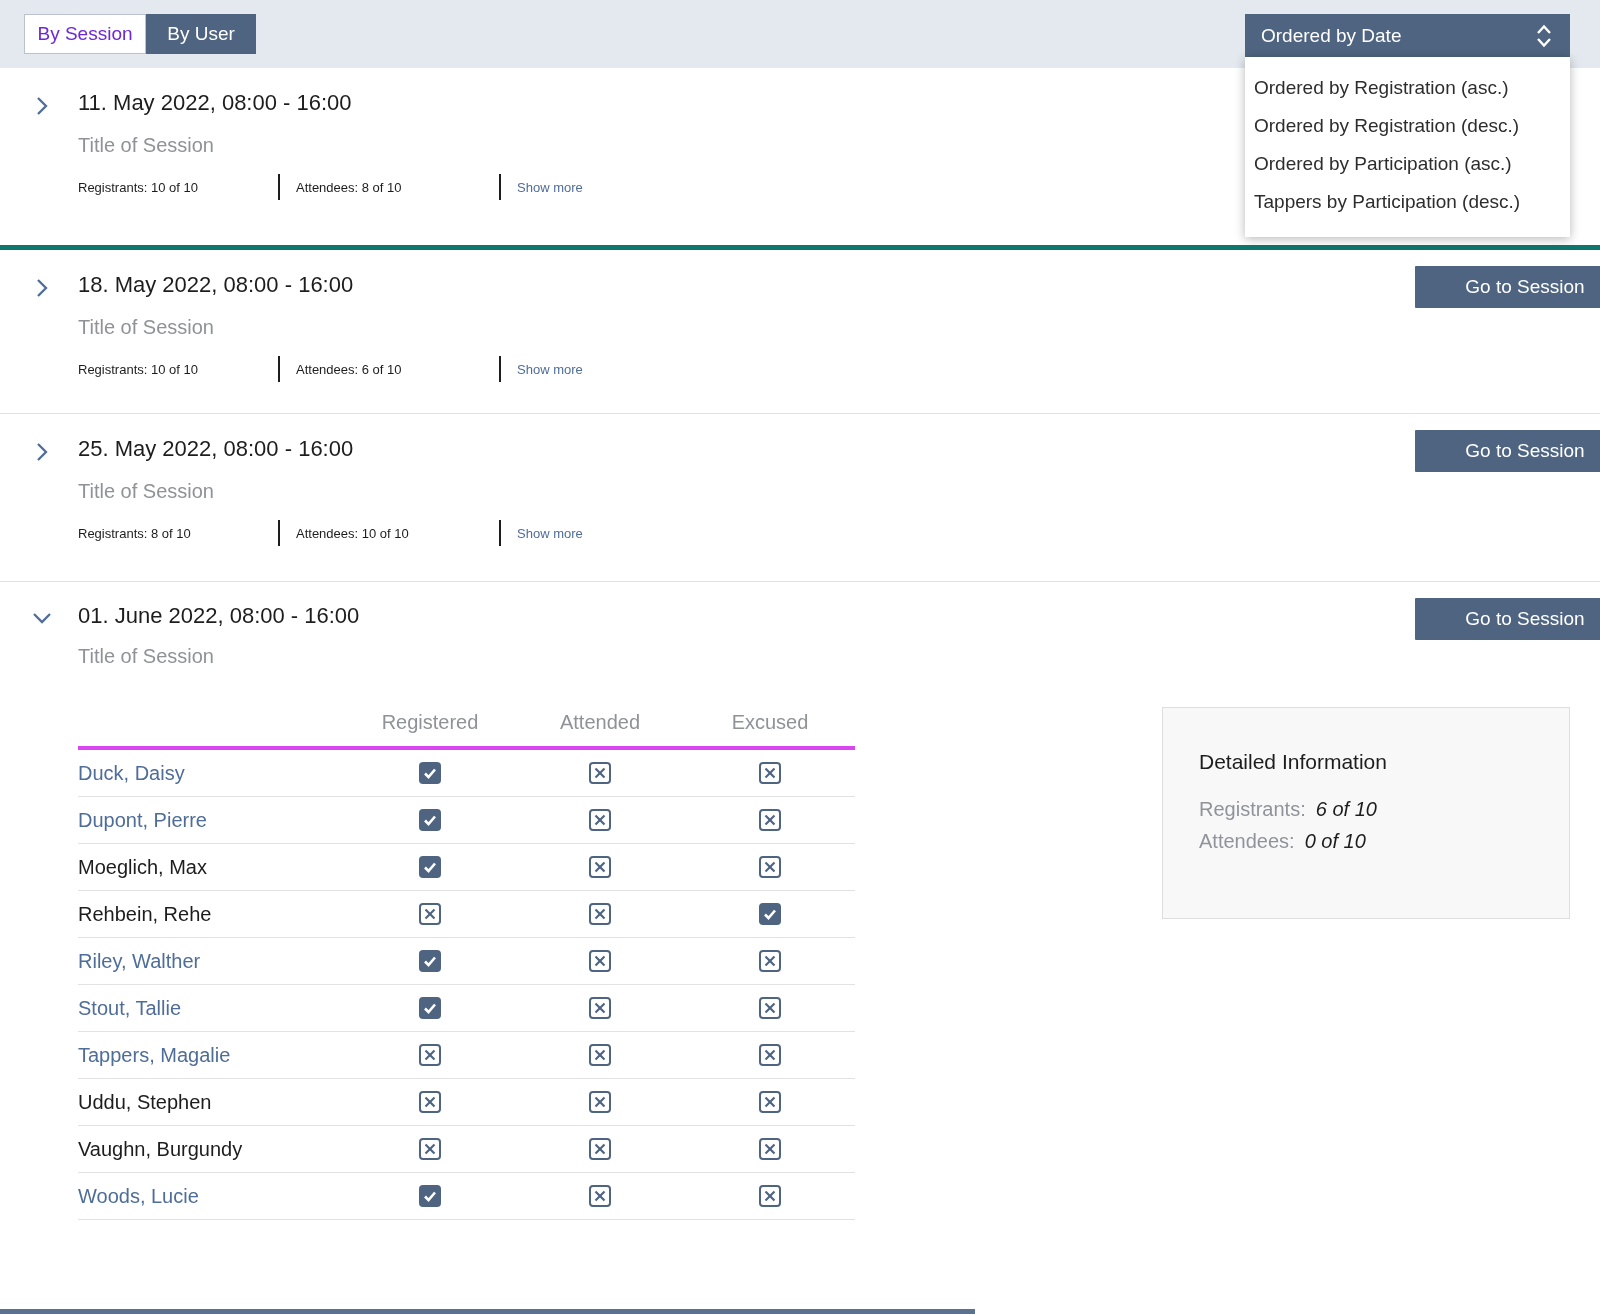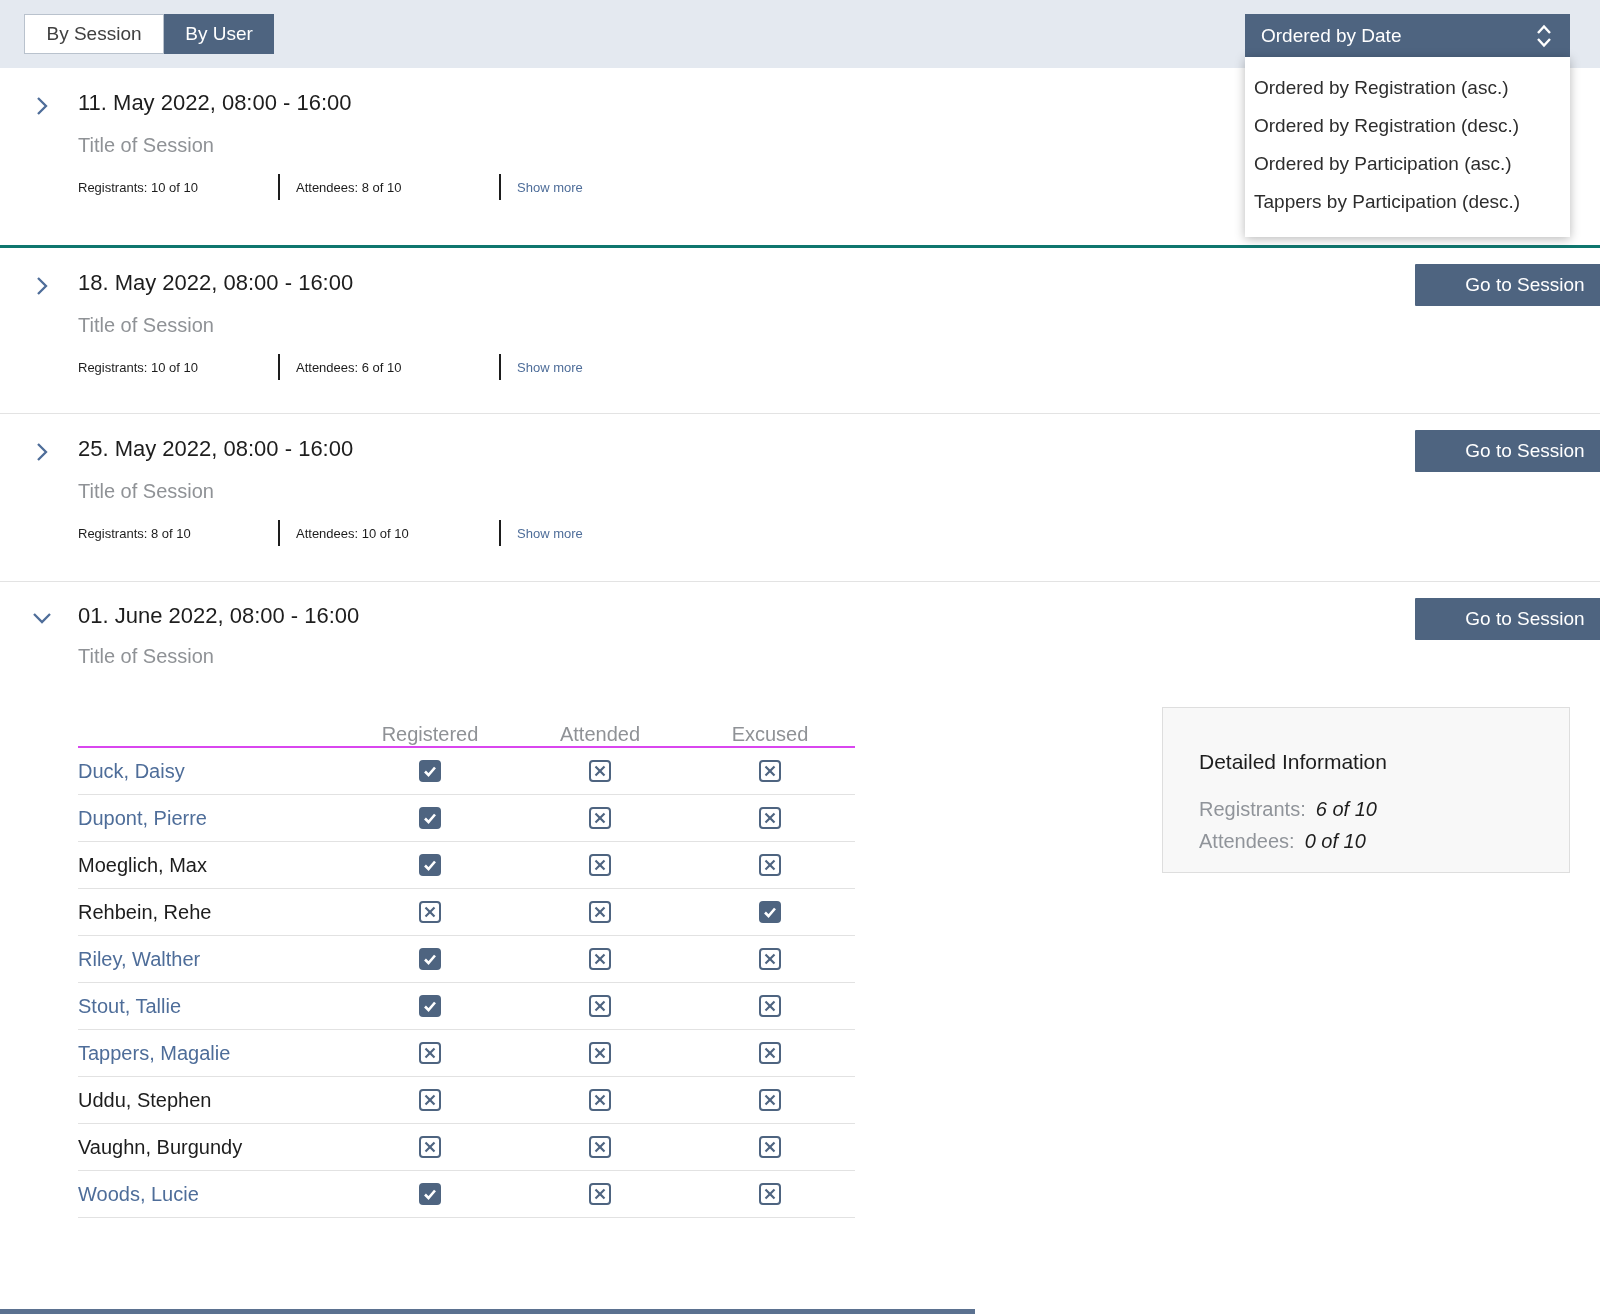--- a/index.html
+++ b/index.html
@@ -3,63 +3,63 @@
 <meta charset="utf-8">
 <style>
   html,body{margin:0;padding:0;background:#fff;}
   #app{position:relative;width:1600px;height:1314px;overflow:hidden;background:#fff;
        font-family:"Liberation Sans","DejaVu Sans",sans-serif;color:#1d1d1d;}
 
   
   .topbar{position:absolute;left:0;top:0;width:1600px;height:68px;background:#e4e9f0;}
   .toggle{position:absolute;left:24px;top:14px;height:40px;display:flex;font-size:19px;}
   .toggle .tbtn{display:flex;align-items:center;justify-content:center;cursor:pointer;box-sizing:border-box;}
-  .btn-bysession{width:140px;background:#ffffff;color:#404040;border:1px solid #b9c2cd;}
+  .btn-bysession{width:122px;background:#ffffff;color:#6d28d9;border:1px solid #b9c2cd;}
   .btn-byuser{width:110px;background:#4e6480;color:#ffffff;border:1px solid #4e6480;}
 
   .sort-select{position:absolute;left:1245px;top:14px;width:325px;height:43px;background:#4e6480;
       color:#fff;display:flex;align-items:center;justify-content:space-between;
       padding:0 16px;box-sizing:border-box;font-size:19px;cursor:pointer;}
   .sort-menu{position:absolute;left:1245px;top:57px;width:325px;background:#fff;
       padding:12px 0 16px 0;box-shadow:0 2px 10px rgba(0,0,0,0.28);z-index:20;box-sizing:border-box;}
   .menu-item{height:38px;line-height:38px;padding-left:9px;font-size:19px;color:#2d2d2d;cursor:pointer;white-space:nowrap;}
 
   
   .session{position:absolute;left:0;width:1600px;background:#fff;}
   #s1{top:68px;height:177px;}
-  #s2{top:245px;height:168px;border-top:3px solid #0f766e;}
+  #s2{top:245px;height:168px;border-top:5px solid #0f766e;}
   #s3{top:413px;height:168px;border-top:1px solid #e3e3e3;}
   #s4{top:581px;height:733px;border-top:1px solid #e3e3e3;}
   .chev{position:absolute;left:30px;top:26px;width:24px;height:24px;cursor:pointer;}
   .sess-date{position:absolute;left:78px;top:22px;font-size:22px;color:#1d1d1d;white-space:nowrap;}
   .sess-title{position:absolute;left:78px;top:66px;font-size:20px;color:#8f9296;white-space:nowrap;}
   .stats{position:absolute;left:78px;top:104px;height:30px;display:flex;align-items:center;font-size:13px;}
   .stat-reg{width:200px;}
   .stat-att{width:219px;padding-left:16px;box-sizing:border-box;}
   .pipe{width:2px;height:26px;background:#1d1d1d;}
   .show-more{margin-left:16px;color:#4e6d99;cursor:pointer;}
   .goto-btn{position:absolute;left:1415px;top:16px;width:156px;height:42px;background:#4e6480;color:#fff;
       font-size:19px;display:flex;align-items:center;justify-content:center;cursor:pointer;border-radius:1px;padding-left:32px;}
   #s4 .sess-date{top:21px;} #s4 .sess-title{top:63px;} #s4 .chev{top:24px;}
 
   
   .atable{position:absolute;left:78px;top:116px;width:777px;}
-  .thead{display:flex;height:48px;align-items:flex-end;border-bottom:2px solid #d946ef;}
+  .thead{display:flex;height:48px;align-items:center;border-bottom:4px solid #d946ef;}
   .hname{width:267px;}
   .hcol{width:170px;text-align:center;font-size:20px;color:#8f9296;}
   .trow{display:flex;height:46px;align-items:center;border-bottom:1px solid #e2e2e2;}
   .tname{width:267px;font-size:20px;color:#1d1d1d;}
   .tname.link{color:#4e6d99;cursor:pointer;}
   .tcell{width:170px;display:flex;justify-content:center;}
   .cb{width:22px;height:22px;border-radius:4px;box-sizing:border-box;display:flex;align-items:center;justify-content:center;cursor:pointer;}
   .cb.on{background:#4e6480;}
   .cb.off{background:#fff;border:2px solid #4e6480;}
 
   
-  .detail-panel{position:absolute;left:1162px;top:125px;width:408px;height:166px;background:#f8f8f8;
+  .detail-panel{position:absolute;left:1162px;top:125px;width:408px;height:212px;background:#f8f8f8;
       border:1px solid #dedede;box-sizing:border-box;padding:42px 36px 0 36px;}
   .dp-title{font-size:21px;color:#1d1d1d;}
   .dp-line{margin-top:24px;font-size:20px;display:flex;}
   .dp-line + .dp-line{margin-top:9px;}
   .dp-label{color:#90949a;margin-right:10px;}
   .dp-value{color:#1d1d1d;font-style:italic;}
 
   .bottom-bar{position:absolute;left:0;top:1309px;width:975px;height:5px;background:#5b7190;}
 </style>
 </head>

